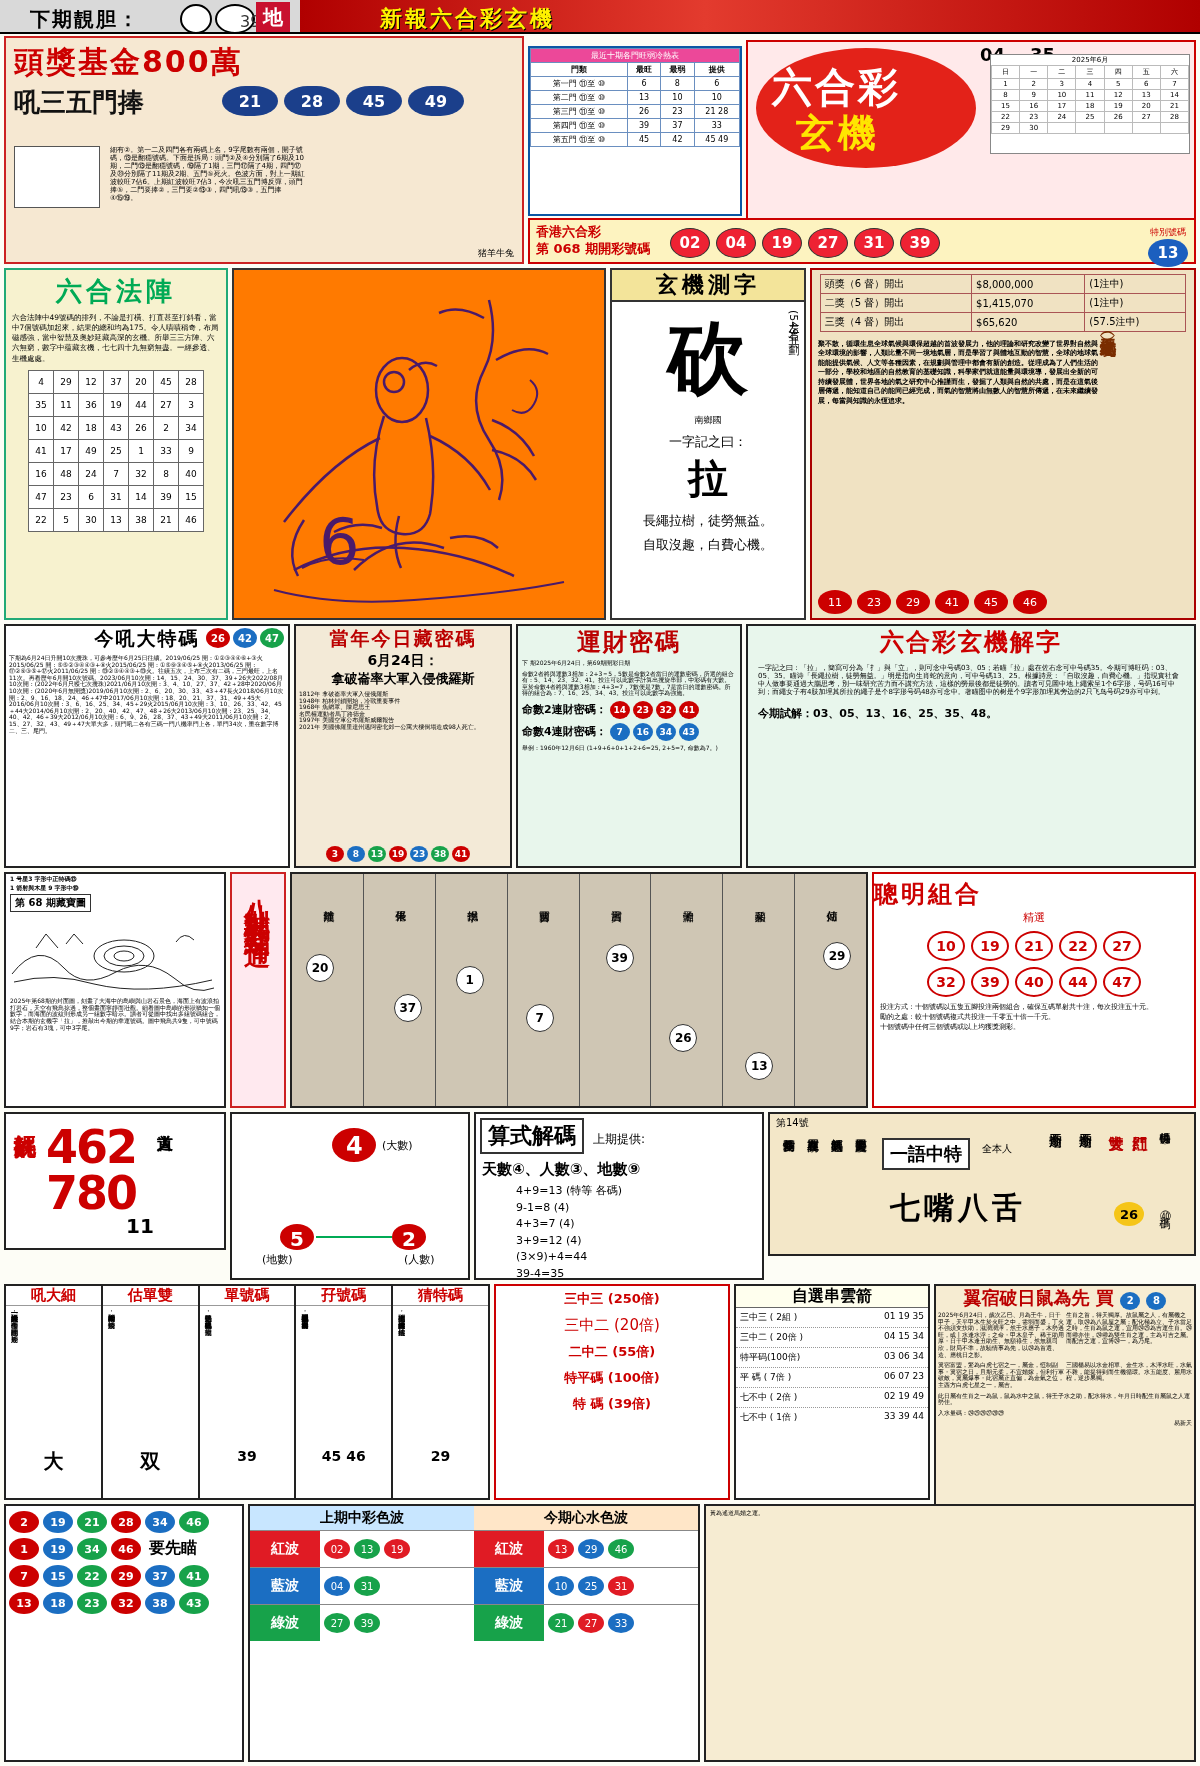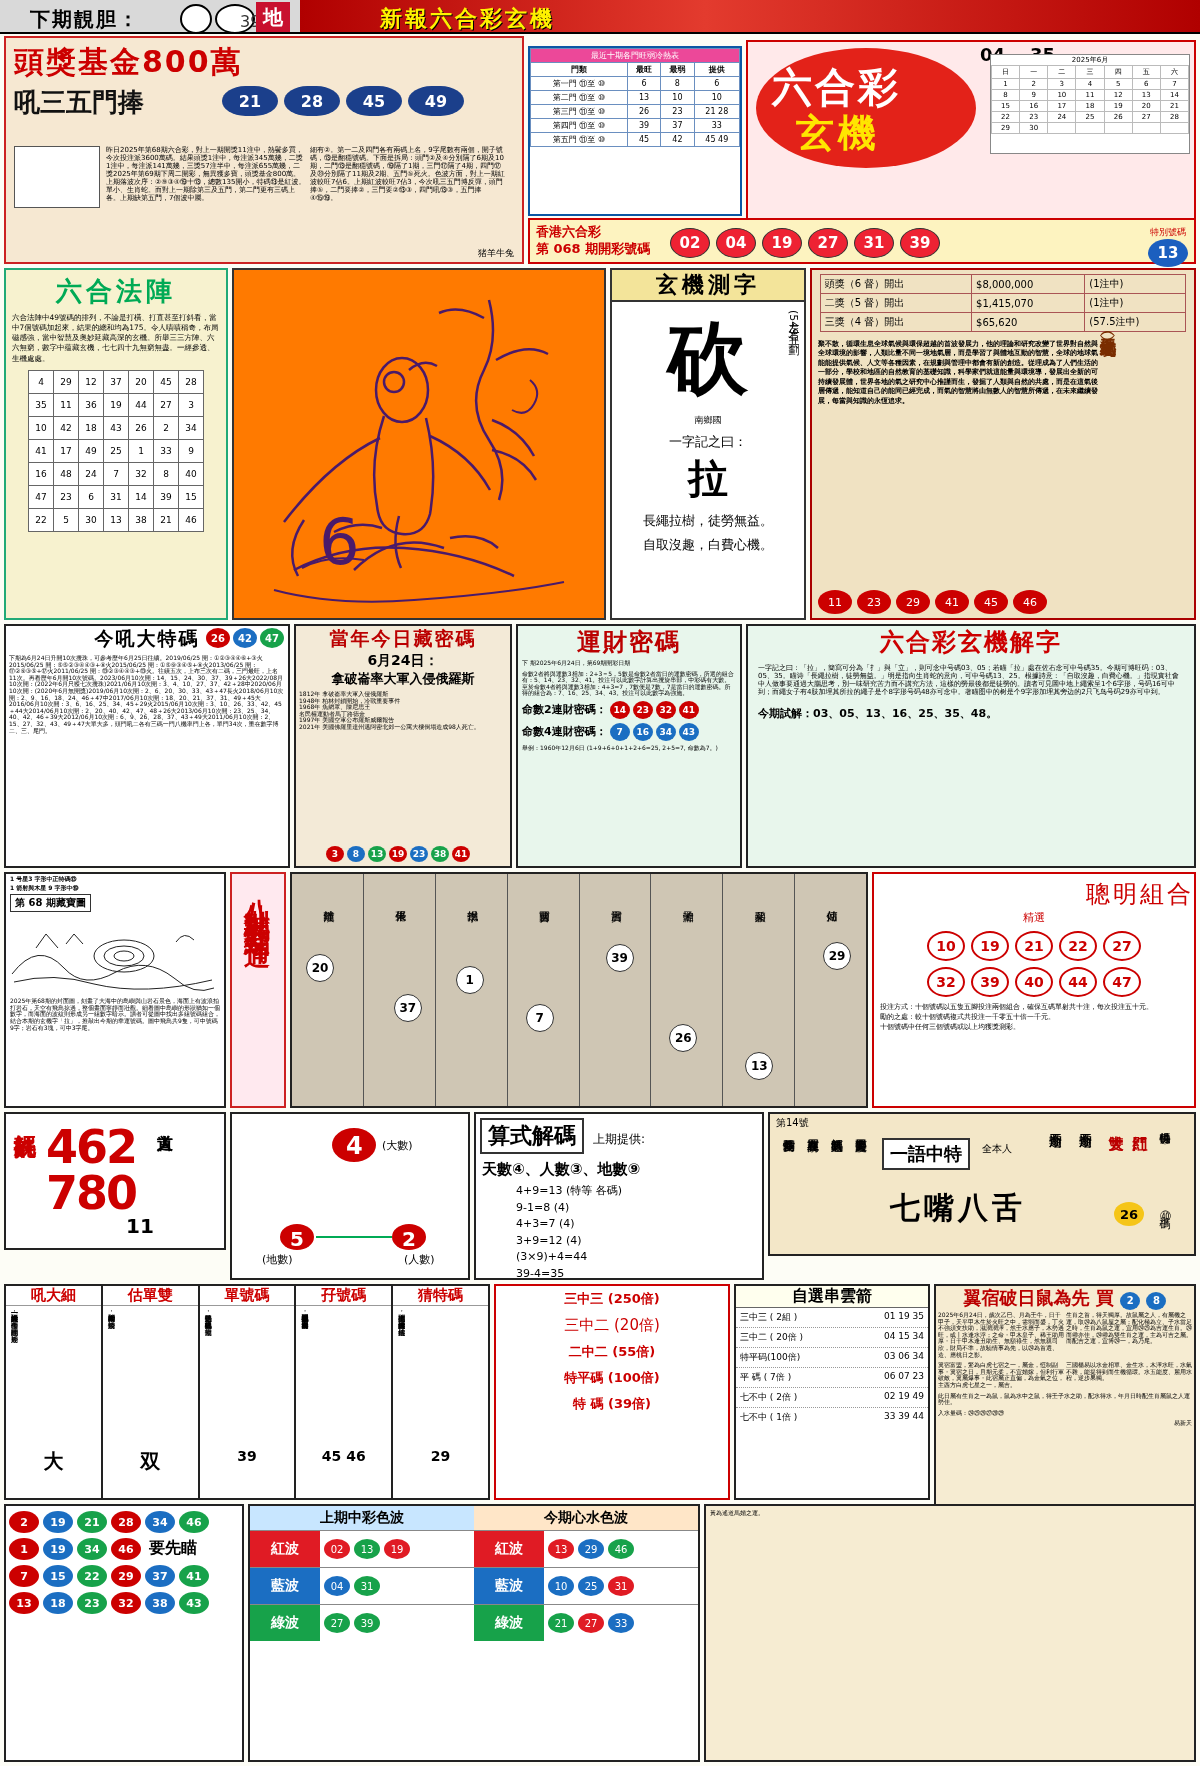--- a/index.html
+++ b/index.html
@@ -81,21 +81,21 @@
   
   #r4l{left:4px;top:872px;width:222px;height:236px;background:#fff;border:2px solid #222;}
   #r4v{left:230px;top:872px;width:56px;height:236px;background:#ffe9ef;border:2px solid #c22;}
   #r4v .vt{writing-mode:vertical-rl;font-size:26px;font-weight:bold;color:#c00;letter-spacing:6px;margin:4px auto;display:block;text-align:center;}
   #imm{left:290px;top:872px;width:578px;height:236px;border:2px solid #222;background:#cfc6b4;display:flex;}
   #imm .cell{flex:1;border-right:1px solid #555;position:relative;}
   #imm .cell:last-child{border-right:none;}
   #imm .nm{font-size:11px;text-align:center;writing-mode:vertical-rl;margin:2px auto;height:52px;}
   #imm .bb{position:absolute;width:26px;height:26px;border-radius:50%;background:#fff;border:1px solid #333;display:flex;align-items:center;justify-content:center;font-size:12px;font-weight:bold;}
   #smart{left:872px;top:872px;width:324px;height:236px;background:#fff;border:2px solid #c00;}
-  #smart .t{font-size:24px;font-weight:normal;color:#c00;text-align:right;letter-spacing:3px;margin-top:4px;}
+  #smart .t{font-size:24px;font-weight:bold;color:#c00;text-align:left;letter-spacing:3px;margin-top:4px;}
   #smart .rowb{display:flex;gap:6px;justify-content:center;margin-top:6px;}
   #smart .rowb span{width:34px;height:26px;border-radius:50%;background:#fff;border:2px solid #c00;color:#c00;font-size:14px;font-weight:bold;display:flex;align-items:center;justify-content:center;}
   #smart .note{font-size:7px;line-height:1.4;padding:6px;}
 
   
   #r5a{left:4px;top:1112px;width:222px;height:138px;background:#fff;border:2px solid #222;}
   #r5a .big{font-size:46px;font-weight:bold;color:#c00;letter-spacing:-2px;}
   #r5b{left:230px;top:1112px;width:240px;height:168px;background:#fff;border:2px solid #222;}
   #r5c{left:474px;top:1112px;width:290px;height:168px;background:#fff;border:2px solid #222;}
   #r5d{left:768px;top:1112px;width:428px;height:144px;background:#f3e7c8;border:2px solid #222;}
@@ -143,21 +143,20 @@
     <div class="hdr">頭獎基金800萬</div>
     <div class="hdr2">吼三五門捧</div>
     <div class="fish">
       <span>21</span>
       <span>28</span>
       <span>45</span>
       <span>49</span>
     </div>
     <div class="body">
       <div class="logo"></div>
-      <div class="tiny" style="float:left;width:200px">昨日2025年第68期六合彩，對上一期開獎11注中，熱鬢多買，今次投注派3600萬碼。結果頭獎1注中，每注派345萬幾，二獎1注中，每注派141萬幾，三獎57注半中，每注派655萬幾，二獎2025年第69期下周二開彩，無異獲多寶，頭獎基金800萬。上期落波次序：②⑨③④⑲十⑬，總數135開小，特碼⑬是紅波。單小、生肖蛇。而對上一期除第三及五門，第二門更有三碼上各。上期缺第五門，7個波中屬。</div>
       <div class="tiny" style="float:left;width:196px;margin-left:4px">細有②。第一二及四門各有兩碼上名，9字尾數有兩個，開子號碼，⑬是翻穩號碼。下面是拆局：頭門②及④分別隔了6期及10期，二門⑬是翻穩號碼，⑲隔了1期，三門⑰隔了4期，四門⑰及㊴分別隔了11期及2期、五門⑤死火。色波方面，對上一期紅波較旺7佔6。上期紅波較旺7佔3，今次吼三五門博反彈，頭門捧⑤，二門要捧②，三門要②⑬③，四門吼⑬③，五門捧④⑮⑲。</div>
       <div class="tiny" style="position:absolute;right:4px;bottom:0;font-size:9px">猪羊牛兔</div>
     </div>
   </div>
 
   <div class="bx" id="r1mid">
     <table>
       <tbody>
           <tr>
             <td class="ttl" colspan="4">最近十期各門旺弱冷熱表</td>

